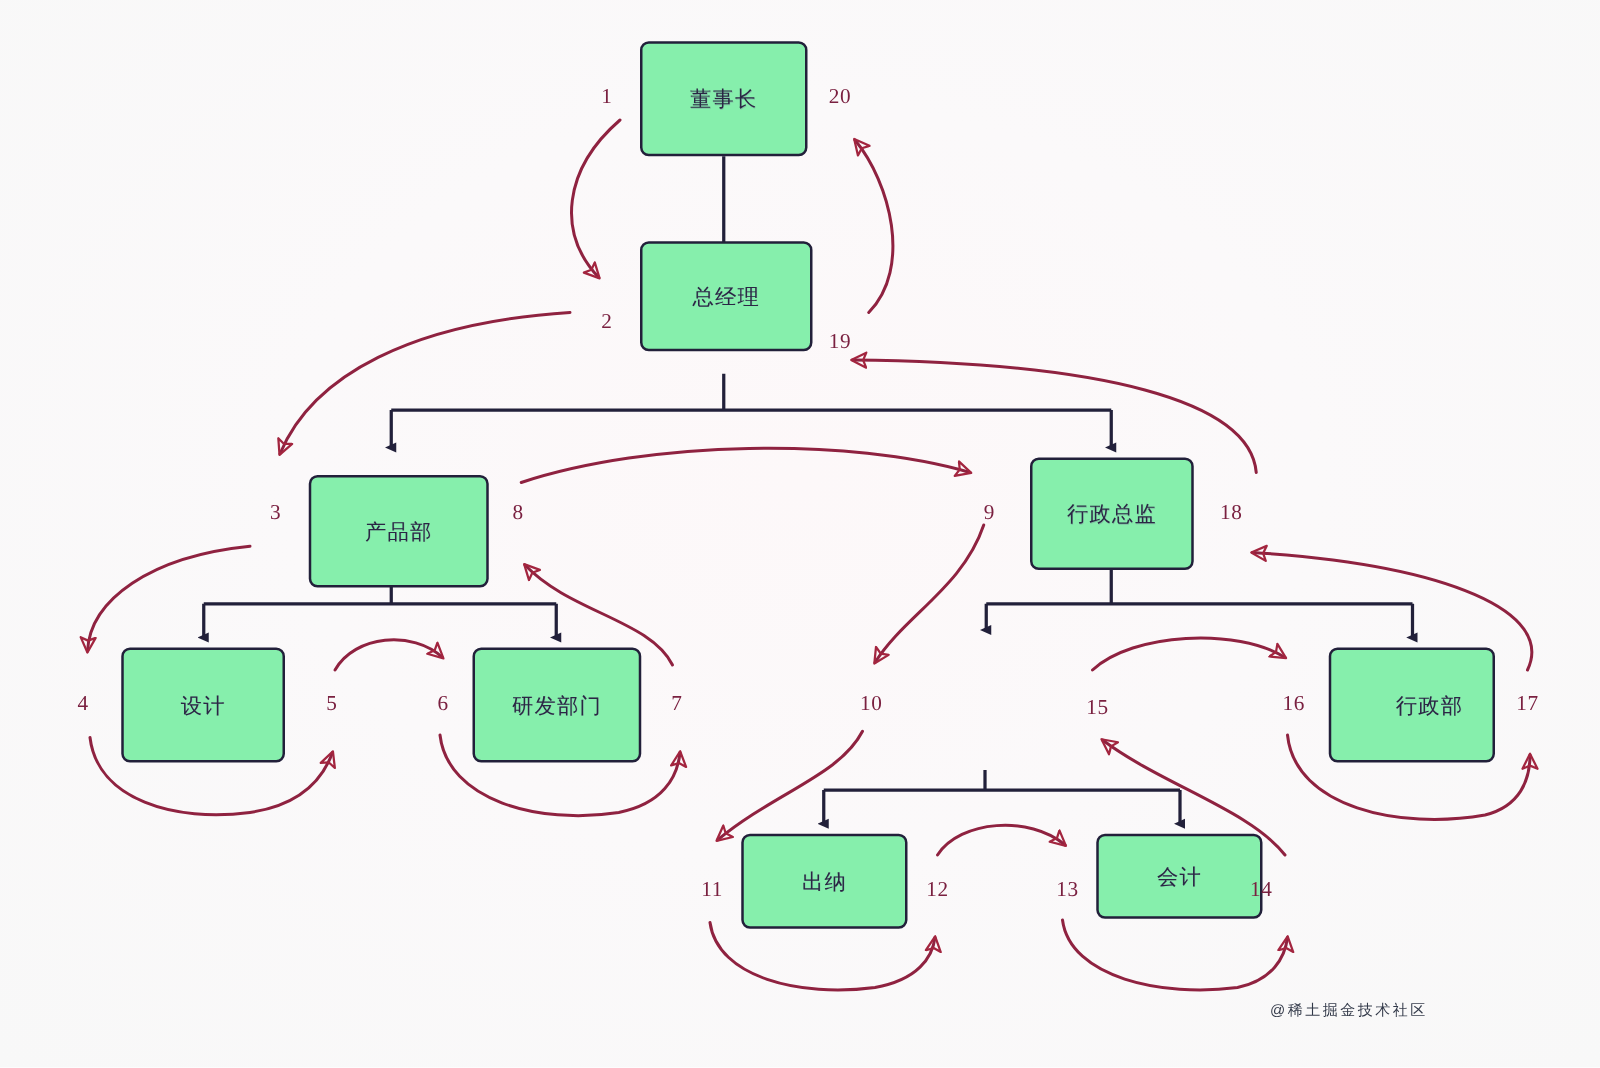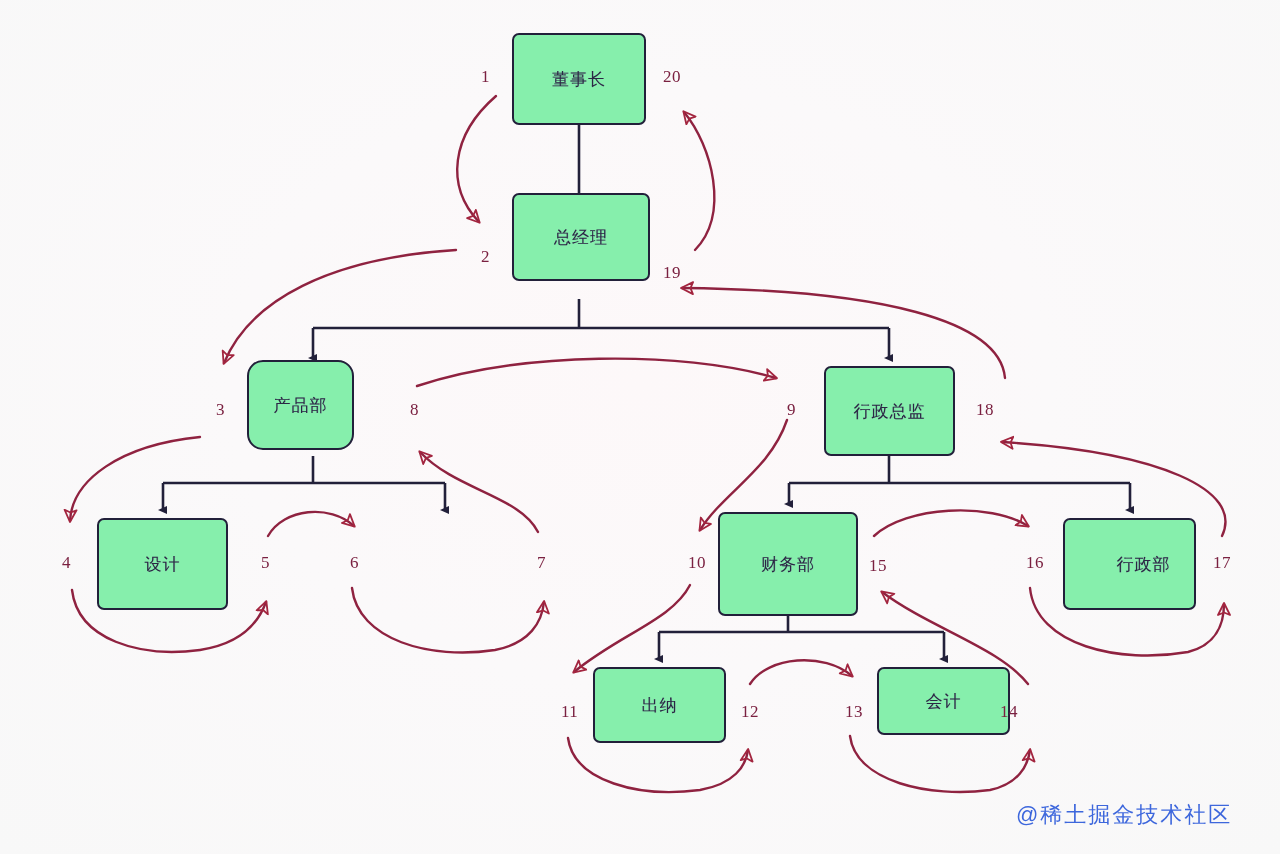--- a/index.html
+++ b/index.html
@@ -51,22 +51,22 @@
     position: absolute;
     font-size: 17px;
     color: #7a2040;
     font-family: "Liberation Serif", "DejaVu Serif", serif;
     letter-spacing: 0.5px;
     user-select: none;
     white-space: nowrap;
   }
   .watermark {
     position: absolute;
-    font-size: 22px;
-    color: #1d4ed8;
+    font-size: 12px;
+    color: #0f172a;
     letter-spacing: 2px;
     font-family: "Liberation Sans", "DejaVu Sans", sans-serif;
     opacity: 0.85;
     white-space: nowrap;
   }
 </style>
 </head>
 <body>
 
 <div id="stage">
@@ -159,36 +159,36 @@
   </svg>
 
   <div class="node-box" style="left:512px;top:33px;width:134px;height:92px;">
     <span class="node-label">董事长</span>
   </div>
 
   <div class="node-box" style="left:512px;top:193px;width:138px;height:88px;">
     <span class="node-label">总经理</span>
   </div>
 
-  <div class="node-box" style="left:247px;top:360px;width:107px;height:90px;border-radius:16px;">
+  <div class="node-box" style="left:247px;top:380px;width:144px;height:90px;">
     <span class="node-label">产品部</span>
   </div>
 
   <div class="node-box" style="left:824px;top:366px;width:131px;height:90px;">
     <span class="node-label">行政总监</span>
   </div>
 
   <div class="node-box" style="left:97px;top:518px;width:131px;height:92px;">
     <span class="node-label">设计</span>
   </div>
 
-
-  <div class="node-box" style="left:718px;top:512px;width:140px;height:104px;">
-    <span class="node-label">财务部</span>
-  </div>
+  <div class="node-box" style="left:378px;top:518px;width:135px;height:92px;">
+    <span class="node-label">研发部门</span>
+  </div>
+
 
   <div class="node-box" style="left:1063px;top:518px;width:133px;height:92px;padding-left:28px;">
     <span class="node-label">行政部</span>
   </div>
 
   <div class="node-box" style="left:593px;top:667px;width:133px;height:76px;text-align:right;">
     <span class="node-label">出纳</span>
   </div>
 
   <div class="node-box" style="left:877px;top:667px;width:133px;height:68px;">

